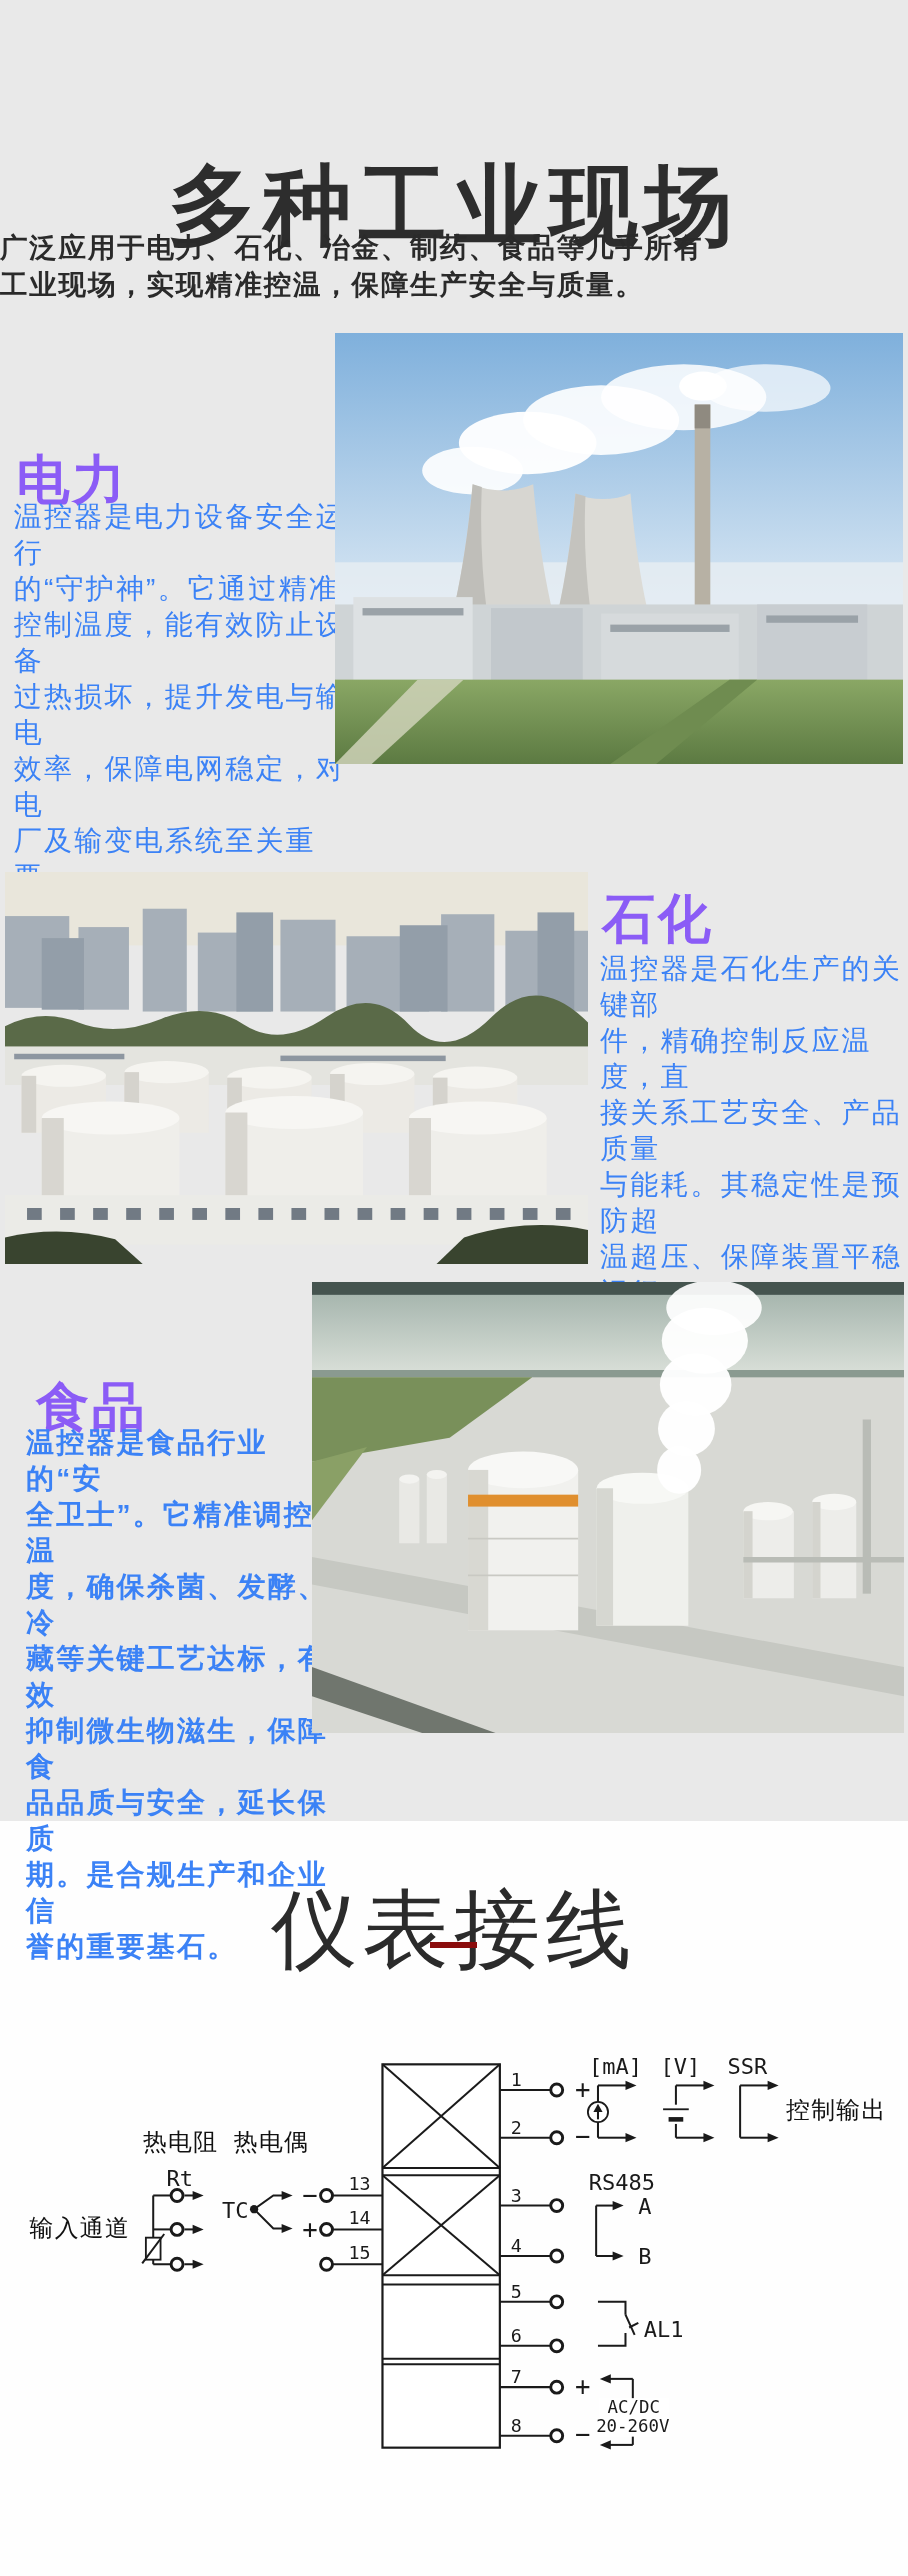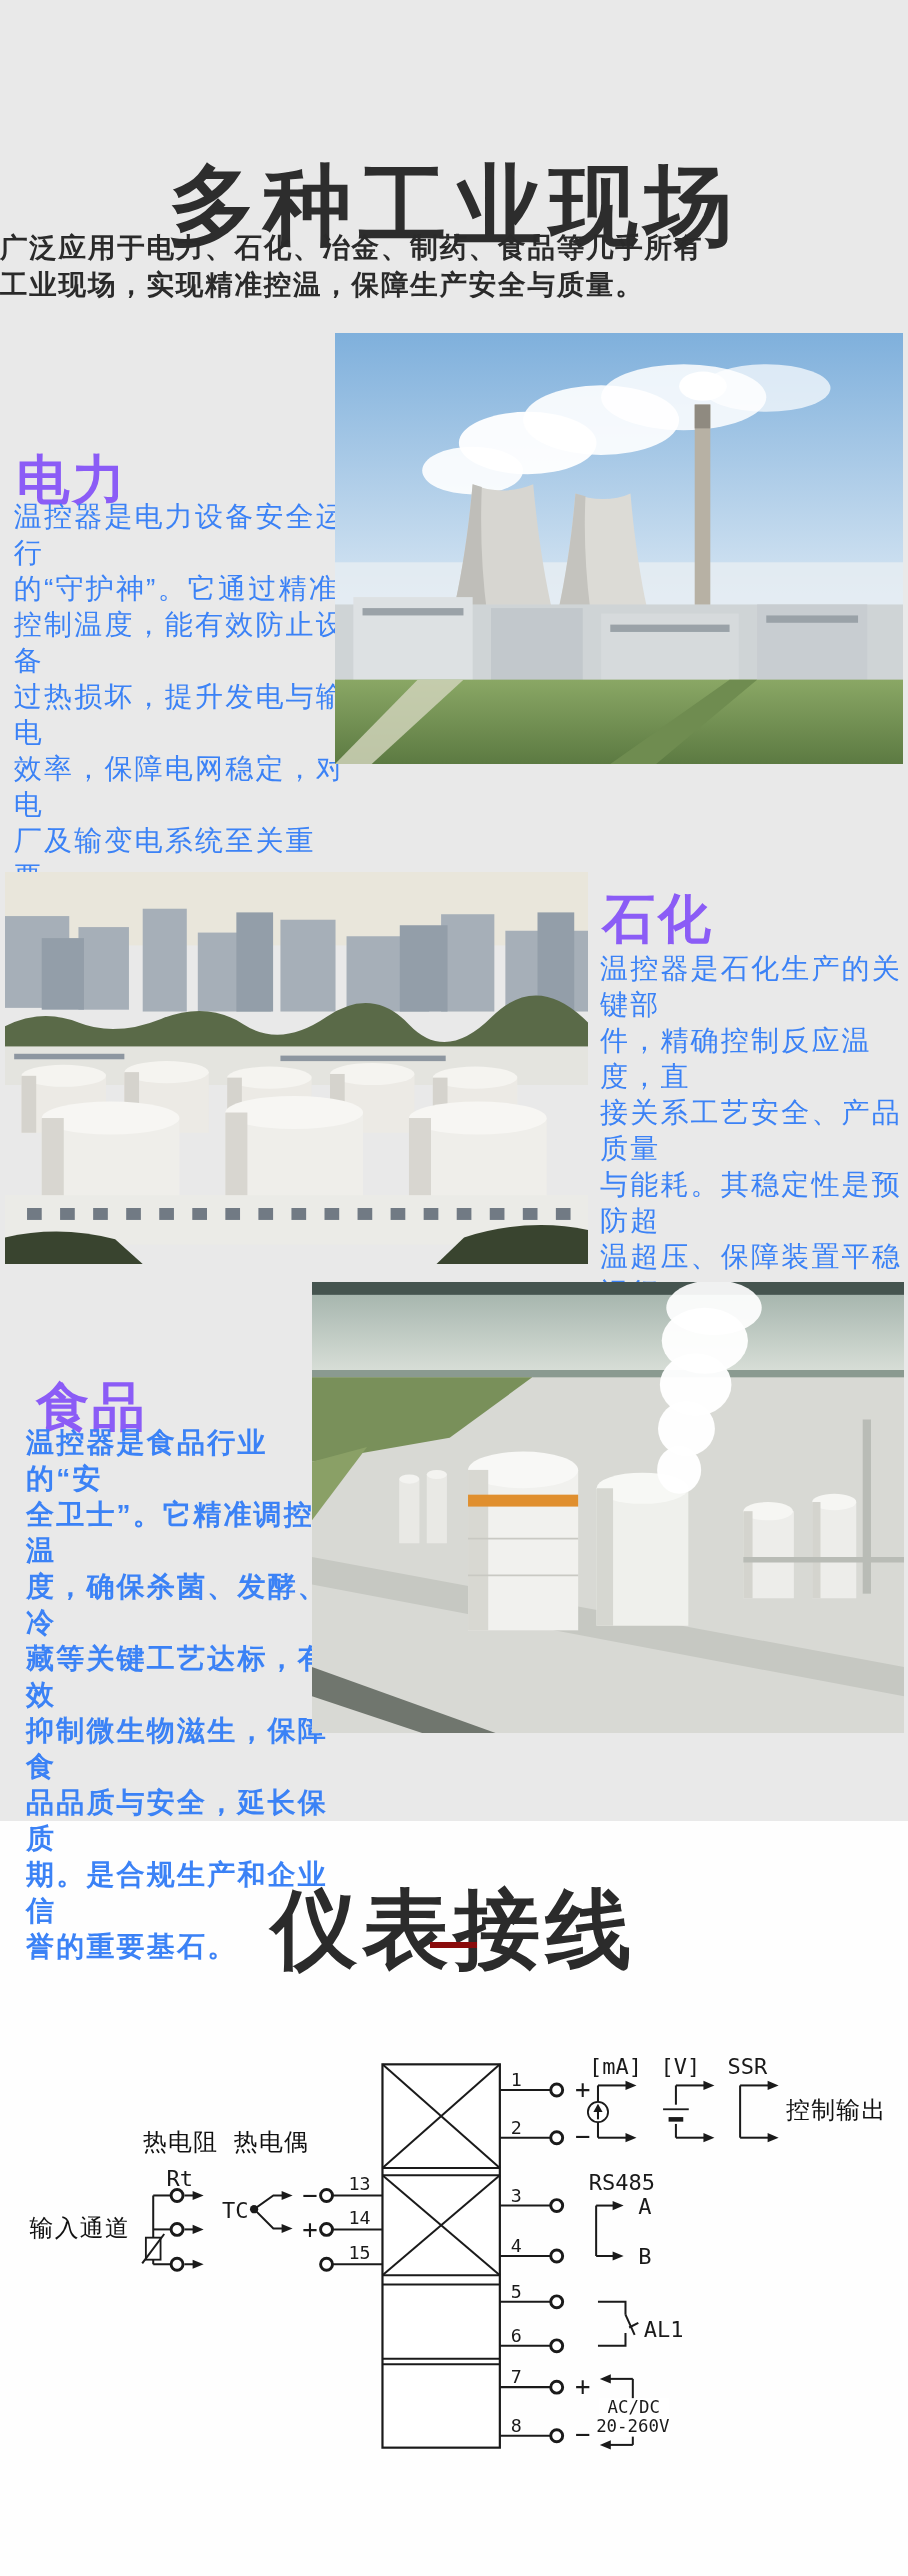--- a/index.html
+++ b/index.html
@@ -7,21 +7,21 @@
         font-family:"Liberation Sans",sans-serif;color:#2b2b2b;}
   .bg-top{position:absolute;left:0;top:0;width:908px;height:1821px;background:#e9e9e9;}
   .main-title{position:absolute;left:0;top:95px;width:908px;text-align:center;
               font-size:88px;font-weight:900;letter-spacing:7.3px;line-height:103px;color:#2d2d2d;}
   .subtitle{position:absolute;left:0;top:229px;width:908px;
             font-size:27.5px;line-height:37px;letter-spacing:1.8px;color:#2a2a2a;white-space:pre-line;font-weight:600;}
   .sec-title{position:absolute;font-size:53px;font-weight:900;letter-spacing:2.8px;color:#8b5cf6;line-height:61px;}
   .para{position:absolute;font-size:28px;line-height:36px;letter-spacing:2.2px;color:#3b82f6;
         white-space:pre-line;width:339px;}
   .wiring-title{position:absolute;left:0;top:1812px;width:908px;text-align:center;
-                font-size:86px;font-weight:700;letter-spacing:5.5px;line-height:92px;color:#2b2b2b;}
+                font-size:86px;font-weight:400;letter-spacing:5.5px;line-height:92px;color:#2b2b2b;}
   .red-bar{position:absolute;left:430px;top:1942px;width:47px;height:5.5px;background:#8a0c0c;}
   .ph{position:absolute;display:block;}
   
   .diagram{position:absolute;left:0;top:2046px;width:908px;height:431px;}
   .w{stroke:#1a1a1a;stroke-width:2.2;fill:none;}
   .wb{stroke:#1a1a1a;stroke-width:2.4;fill:#ffffff;}
   .term{fill:#ffffff;stroke:#1a1a1a;stroke-width:3.2;}
   .ah{fill:#1a1a1a;stroke:none;}
   .dnum{font:20px "DejaVu Sans Mono",monospace;fill:#1a1a1a;}
   .dlat{font:24px "DejaVu Sans Mono",monospace;fill:#1a1a1a;}

